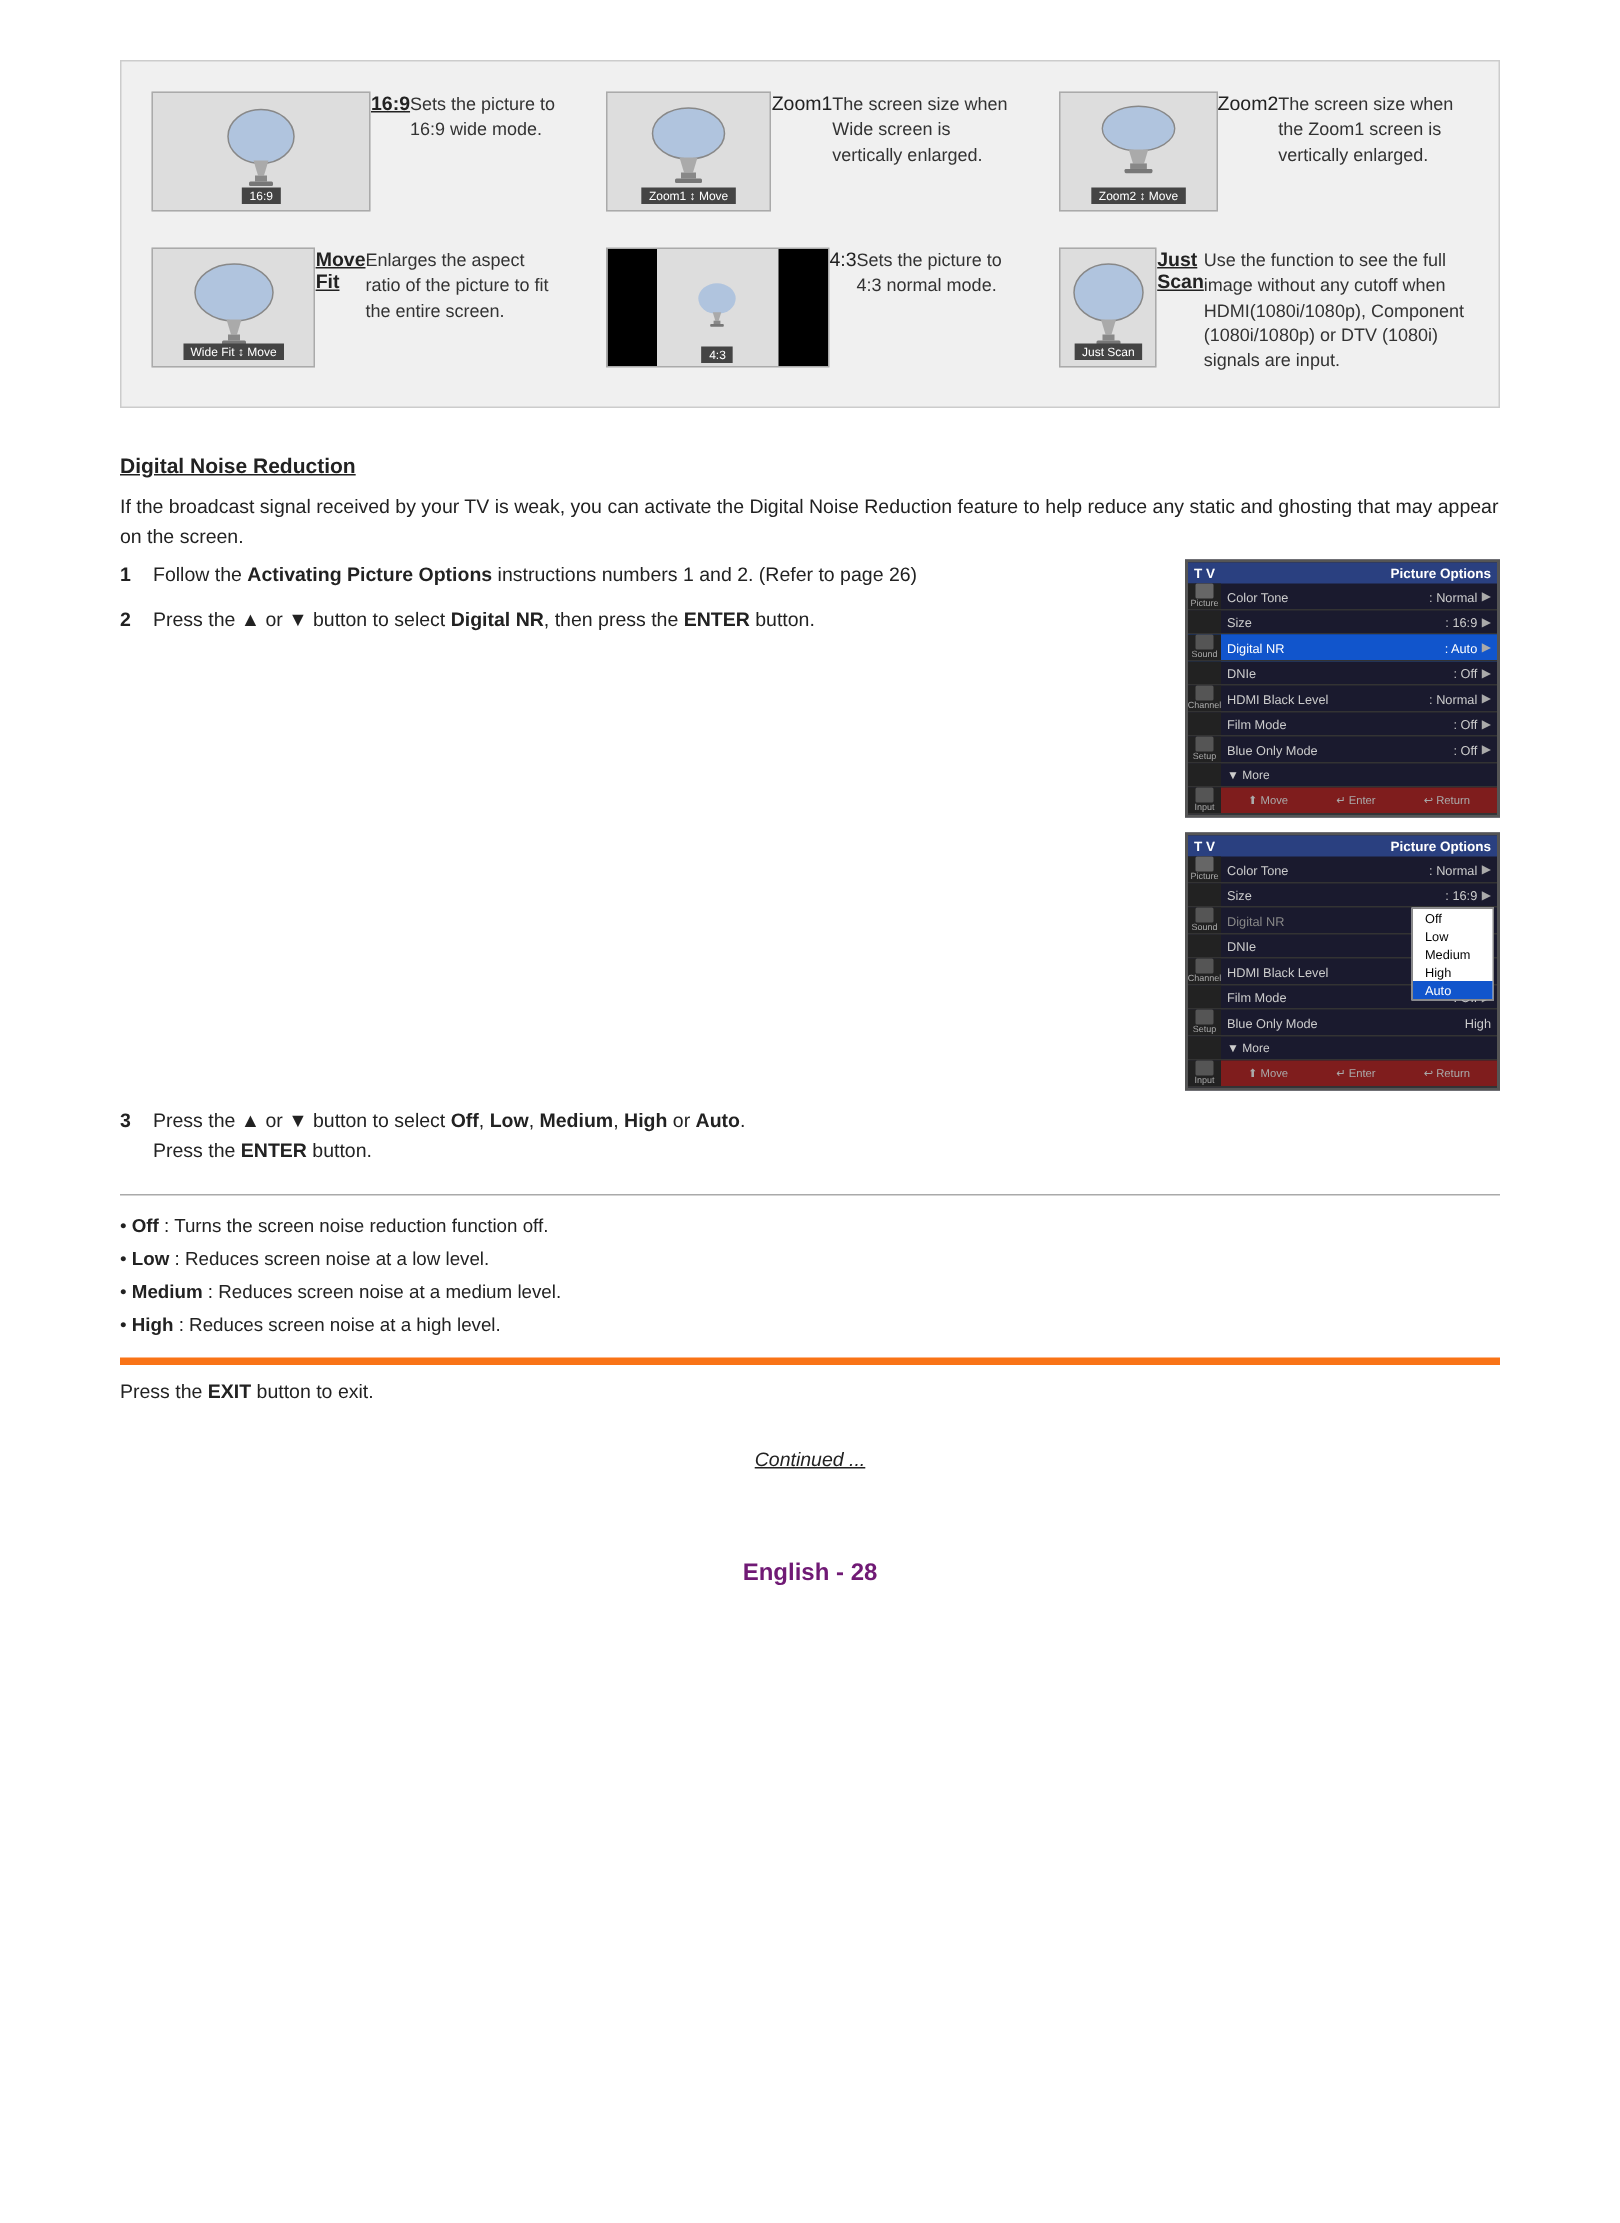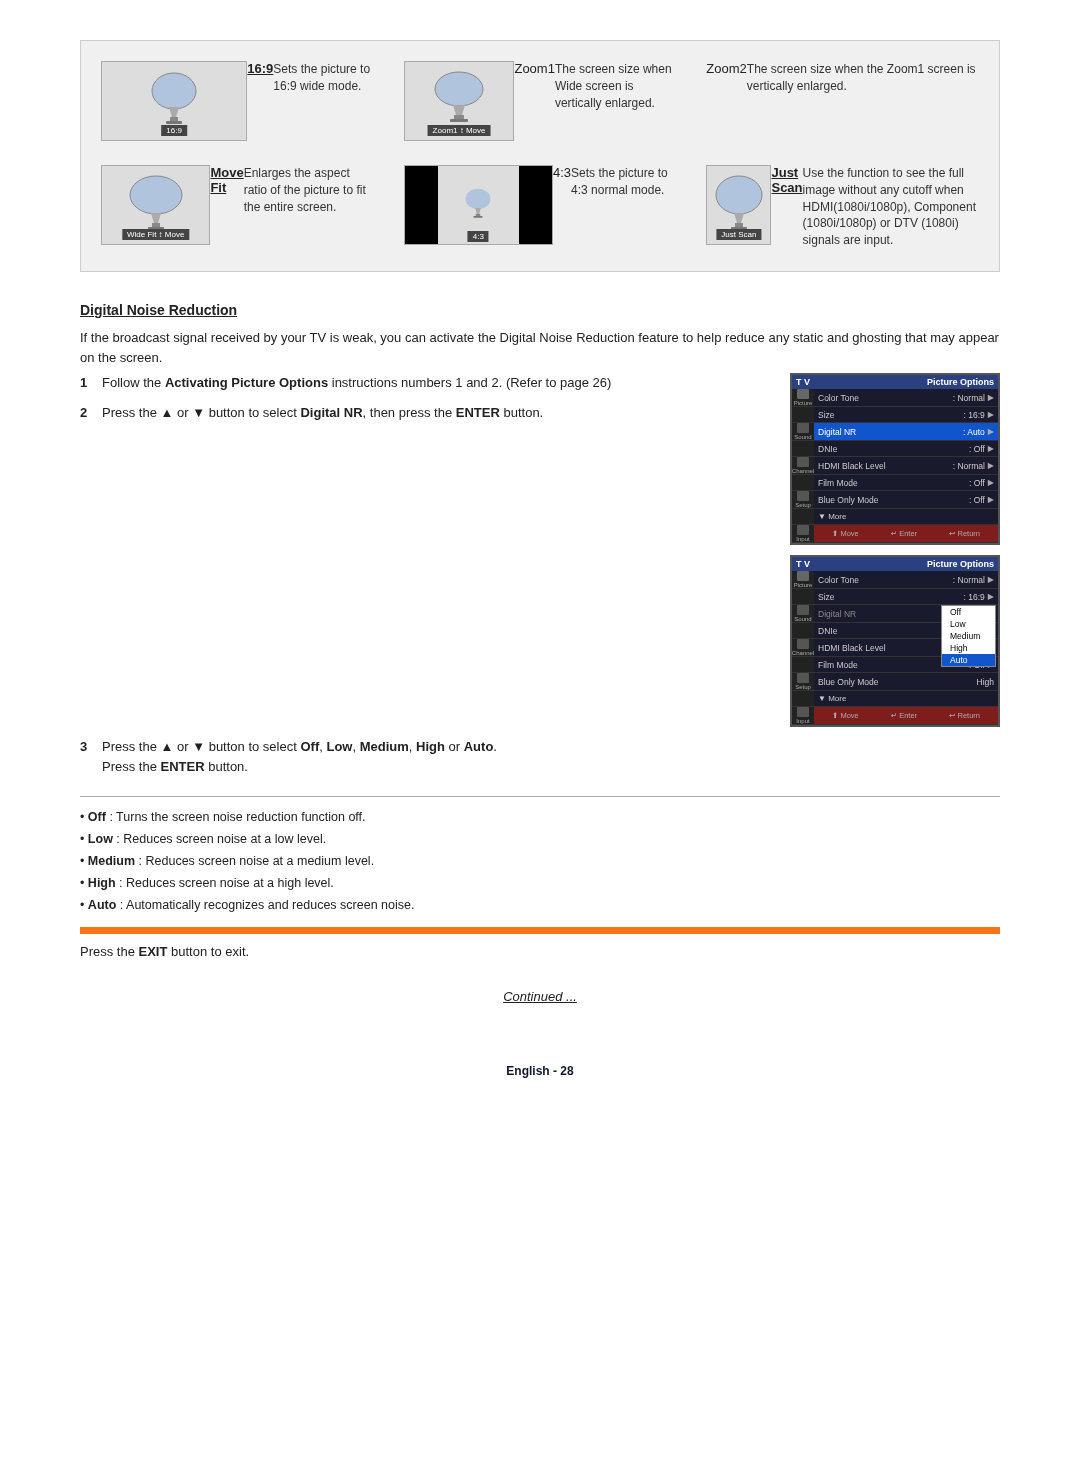--- a/index.html
+++ b/index.html
@@ -194,21 +194,21 @@
       color: #aaa;
     }
     .tv-menu-footer span { display: flex; align-items: center; gap: 2px; }
     .tv-menu-relative {
       position: relative;
     }
 
     
     .options-section {
       border-top: 1px solid #aaa;
-      border-bottom: 7px solid #f97316;
+      border-bottom: 5px solid #f97316;
       padding: 10px 0;
       margin: 10px 0;
       font-size: 12.5px;
       line-height: 1.6;
     }
     .options-section .opt-item { margin-bottom: 2px; }
 
     .exit-text {
       font-size: 13px;
       margin: 10px 0 30px 0;
@@ -218,22 +218,22 @@
     .continued-line {
       text-align: center;
       font-style: italic;
       font-size: 13px;
       margin-bottom: 60px;
       text-decoration: underline;
     }
 
     .page-footer {
       text-align: center;
-      font-size: 12px;
-      color: #0f172a;
+      font-size: 16px;
+      color: #701a75;
       margin-top: 12px;
     }
     .page-footer b { font-weight: bold; }
 
     .step3-row {
       display: flex;
       gap: 20px;
       align-items: flex-start;
       margin-bottom: 0;
     }
@@ -281,20 +281,32 @@
               <rect x="21" y="50" width="18" height="3" rx="1" fill="#777"></rect>
             </svg>
           </div>
           <div class="mode-label-bar">Zoom1 ↕ Move</div>
         </div>
         <div class="mode-title no-underline">Zoom1</div>
         <div class="mode-desc">The screen size when Wide screen is vertically enlarged.</div>
       </div>
 
       <div class="mode-item">
+        <div class="mode-image">
+          <div class="balloon-container">
+            <svg class="balloon-svg" viewBox="0 0 60 70" xmlns="http://www.w3.org/2000/svg">
+              <ellipse cx="30" cy="18" rx="26" ry="16" fill="#b0c4de"></ellipse>
+              <ellipse cx="30" cy="18" rx="26" ry="16" fill="none" stroke="#888" stroke-width="1"></ellipse>
+              <polygon points="23,33 37,33 34,43 26,43" fill="#aaa"></polygon>
+              <rect x="24" y="43" width="12" height="4" fill="#888"></rect>
+              <rect x="20" y="47" width="20" height="3" rx="1" fill="#777"></rect>
+            </svg>
+          </div>
+          <div class="mode-label-bar">Zoom2 ↕ Move</div>
+        </div>
         <div class="mode-title no-underline">Zoom2</div>
         <div class="mode-desc">The screen size when the Zoom1 screen is vertically enlarged.</div>
       </div>
 
       <div class="mode-item">
         <div class="mode-image">
           <div class="balloon-container">
             <svg class="balloon-svg" viewBox="0 0 60 65" xmlns="http://www.w3.org/2000/svg">
               <ellipse cx="30" cy="22" rx="26" ry="19" fill="#b0c4de"></ellipse>
               <ellipse cx="30" cy="22" rx="26" ry="19" fill="none" stroke="#888" stroke-width="1"></ellipse>
@@ -594,21 +606,20 @@
           <span class="step-text">Press the ▲ or ▼ button to select <b>Off</b>, <b>Low</b>, <b>Medium</b>, <b>High</b> or <b>Auto</b>.<br>Press the <b>ENTER</b> button.</span>
         </div>
       </div>
     </div>
 
     <div class="options-section">
       <div class="opt-item">• <b>Off</b> : Turns the screen noise reduction function off.</div>
       <div class="opt-item">• <b>Low</b> : Reduces screen noise at a low level.</div>
       <div class="opt-item">• <b>Medium</b> : Reduces screen noise at a medium level.</div>
       <div class="opt-item">• <b>High</b> : Reduces screen noise at a high level.</div>
-      <div class="opt-item">• <b>Auto</b> : Automatically recognizes and reduces screen noise.</div>
     </div>
 
     <div class="exit-text">Press the <b>EXIT</b> button to exit.</div>
 
     <div class="continued-line">Continued ...</div>
 
   </div>
 
   <div class="page-footer">
     <b>English - 28</b>

